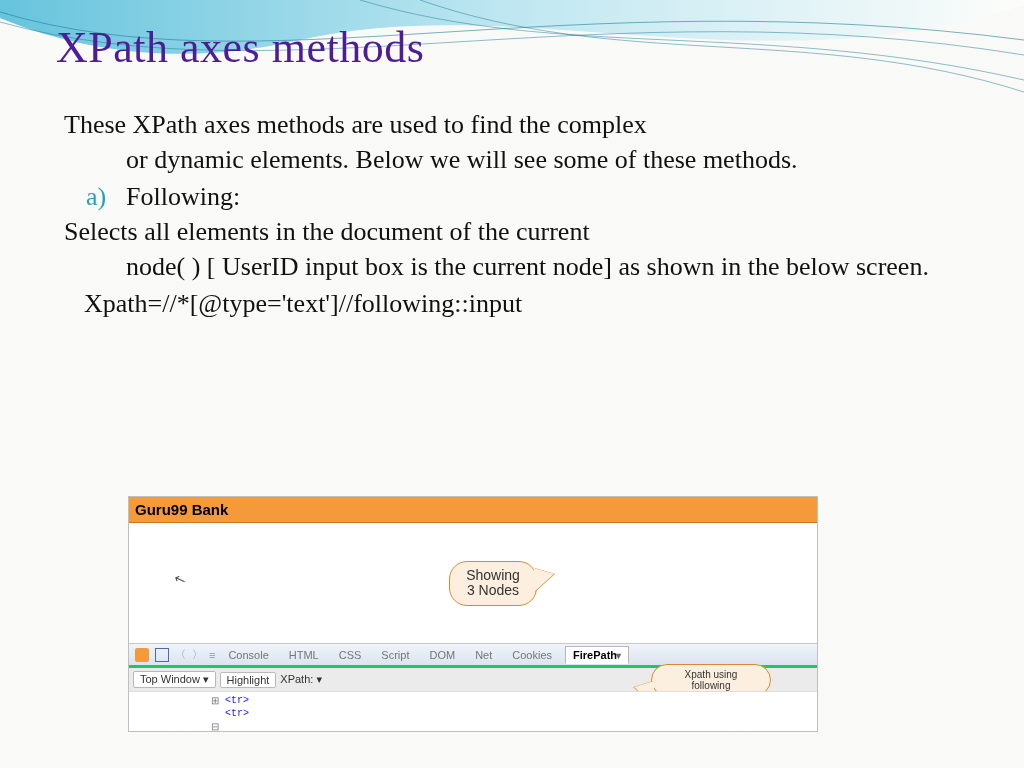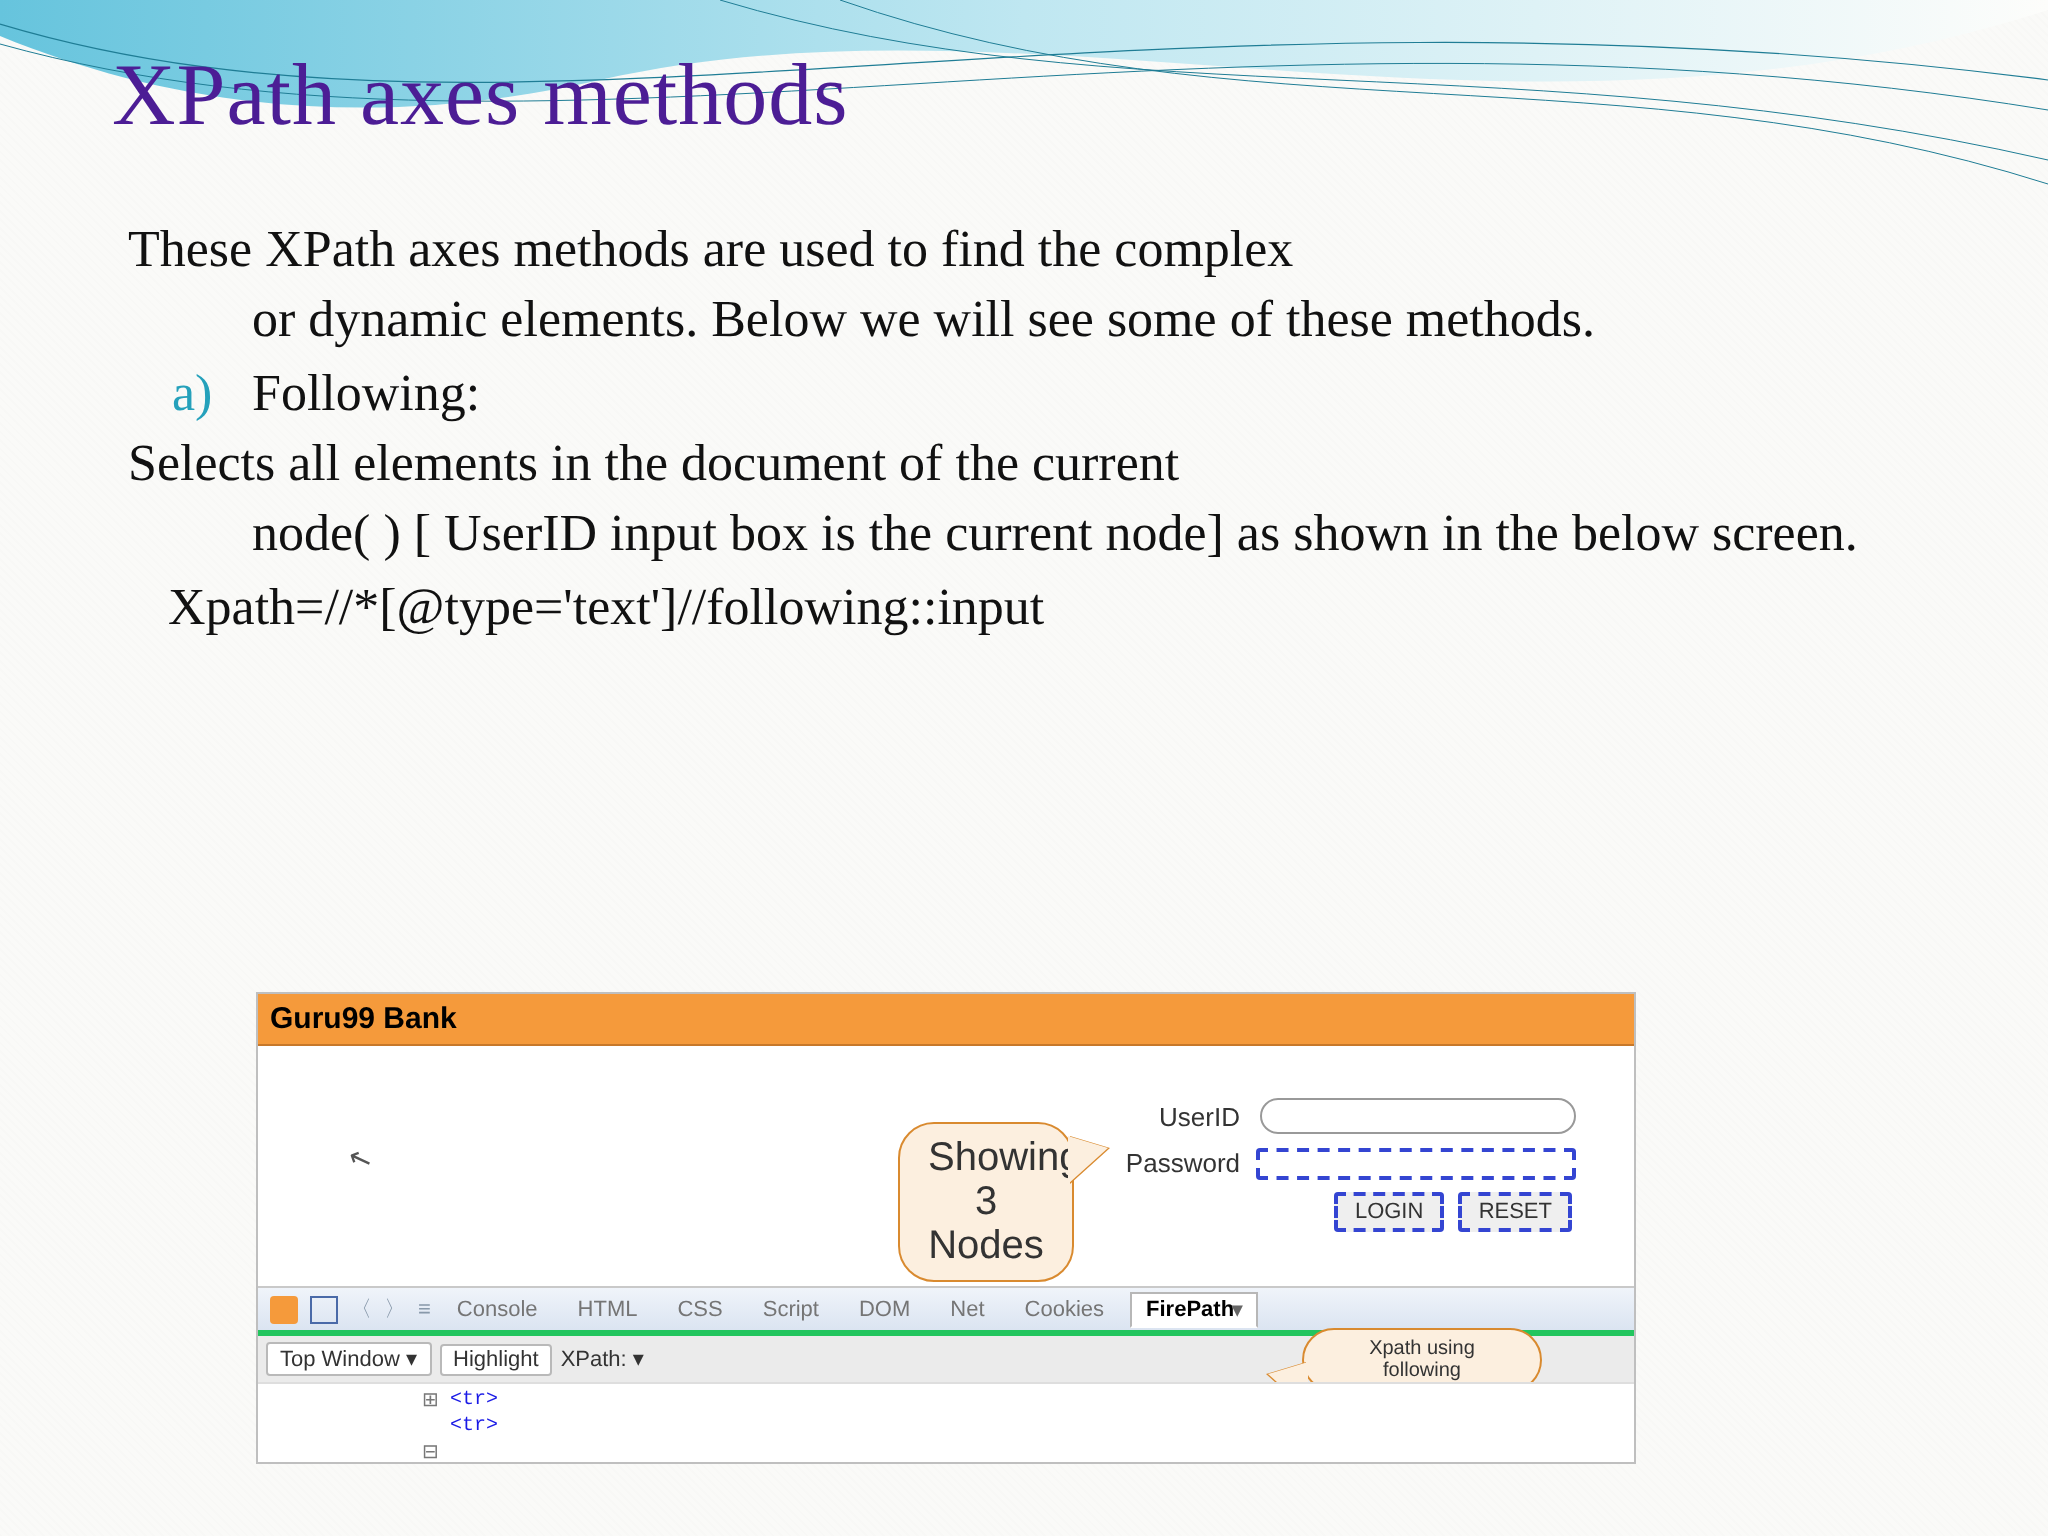--- a/index.html
+++ b/index.html
@@ -98,21 +98,21 @@
     transform: rotate(-20deg);
   }
   .callout {
     position: absolute;
     background: #fcefdf;
     border: 1.5px solid #d98a2f;
     border-radius: 18px;
     padding: 6px 14px;
     color: #333;
     font-family: "Comic Sans MS", cursive, sans-serif;
-    font-size: 20px;
+    font-size: 14px;
     text-align: center;
     line-height: 1.1;
   }
   .callout.c1 { left: 320px; top: 38px; width: 88px; }
   .callout .tail {
     position: absolute;
     right: -18px; top: 12px;
     width: 0; height: 0;
     border-left: 20px solid #fcefdf;
     border-top: 6px solid transparent;
@@ -293,41 +293,20 @@
 
   <div class="bank-body">
     <span class="cursor-arrow">↖</span>
 
     <div class="callout c1">
       <span>Showing</span><br>
       <span>3 Nodes</span>
       <span class="tail"></span>
     </div>
 
-    <div class="form-block">
-      <table>
-        <tbody>
-            <tr>
-          <td>UserID</td>
-          <td><span class="fld"></span></td>
-        </tr>
-        <tr>
-          <td>Password</td>
-          <td><span class="fld sel"></span></td>
-        </tr>
-        <tr>
-          <td></td>
-          <td class="btns">
-            <span class="btn">LOGIN</span>
-            <span class="btn">RESET</span>
-          </td>
-        </tr>
-      </tbody>
-        </table>
-    </div>
   </div>
 
   <div class="devbar">
     <span class="ic" style="background:#f59a3b;border-radius:2px"></span>
     <span class="ic" style="border:1px solid #4a6aa8"></span>
     <span style="color:#89a">〈</span>
     <span style="color:#89a">〉</span>
     <span style="color:#89a">≡</span>
     <span class="tab">Console</span>
     <span class="tab">HTML</span>

